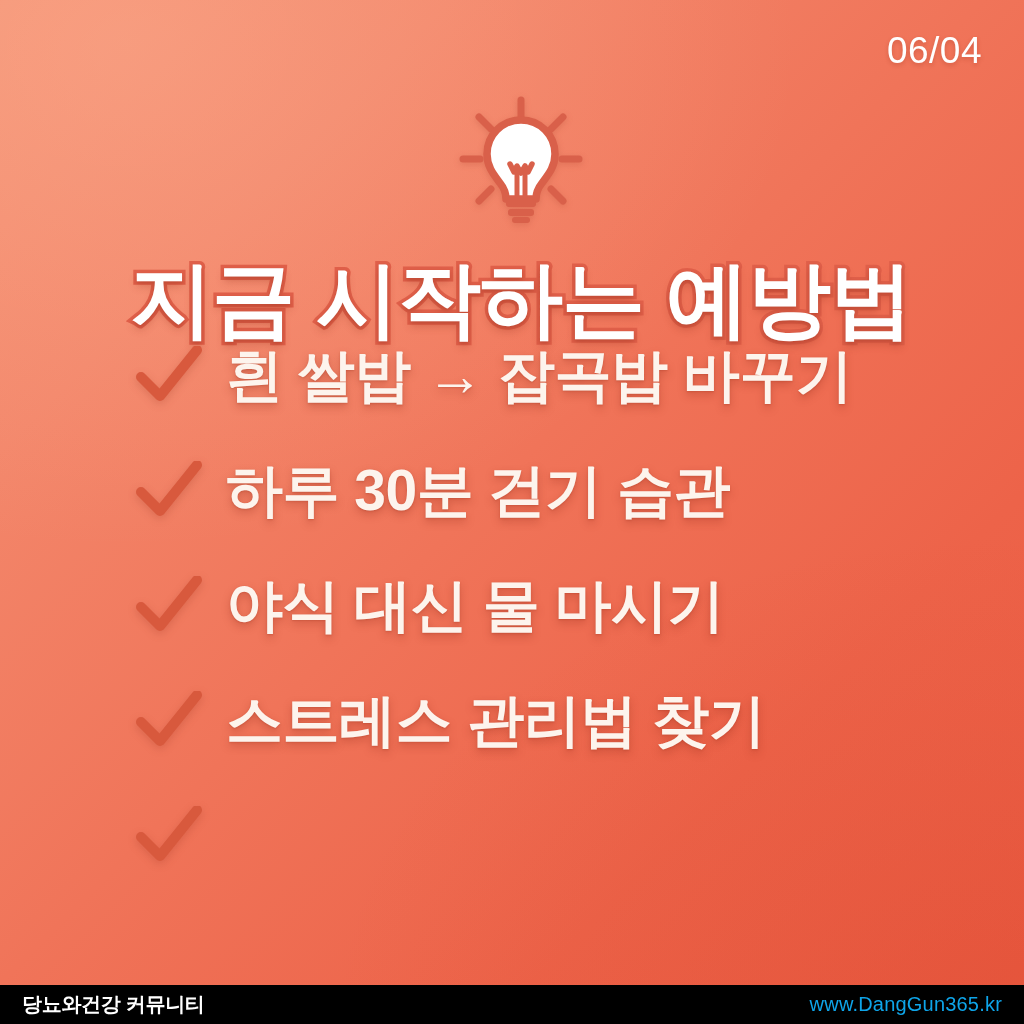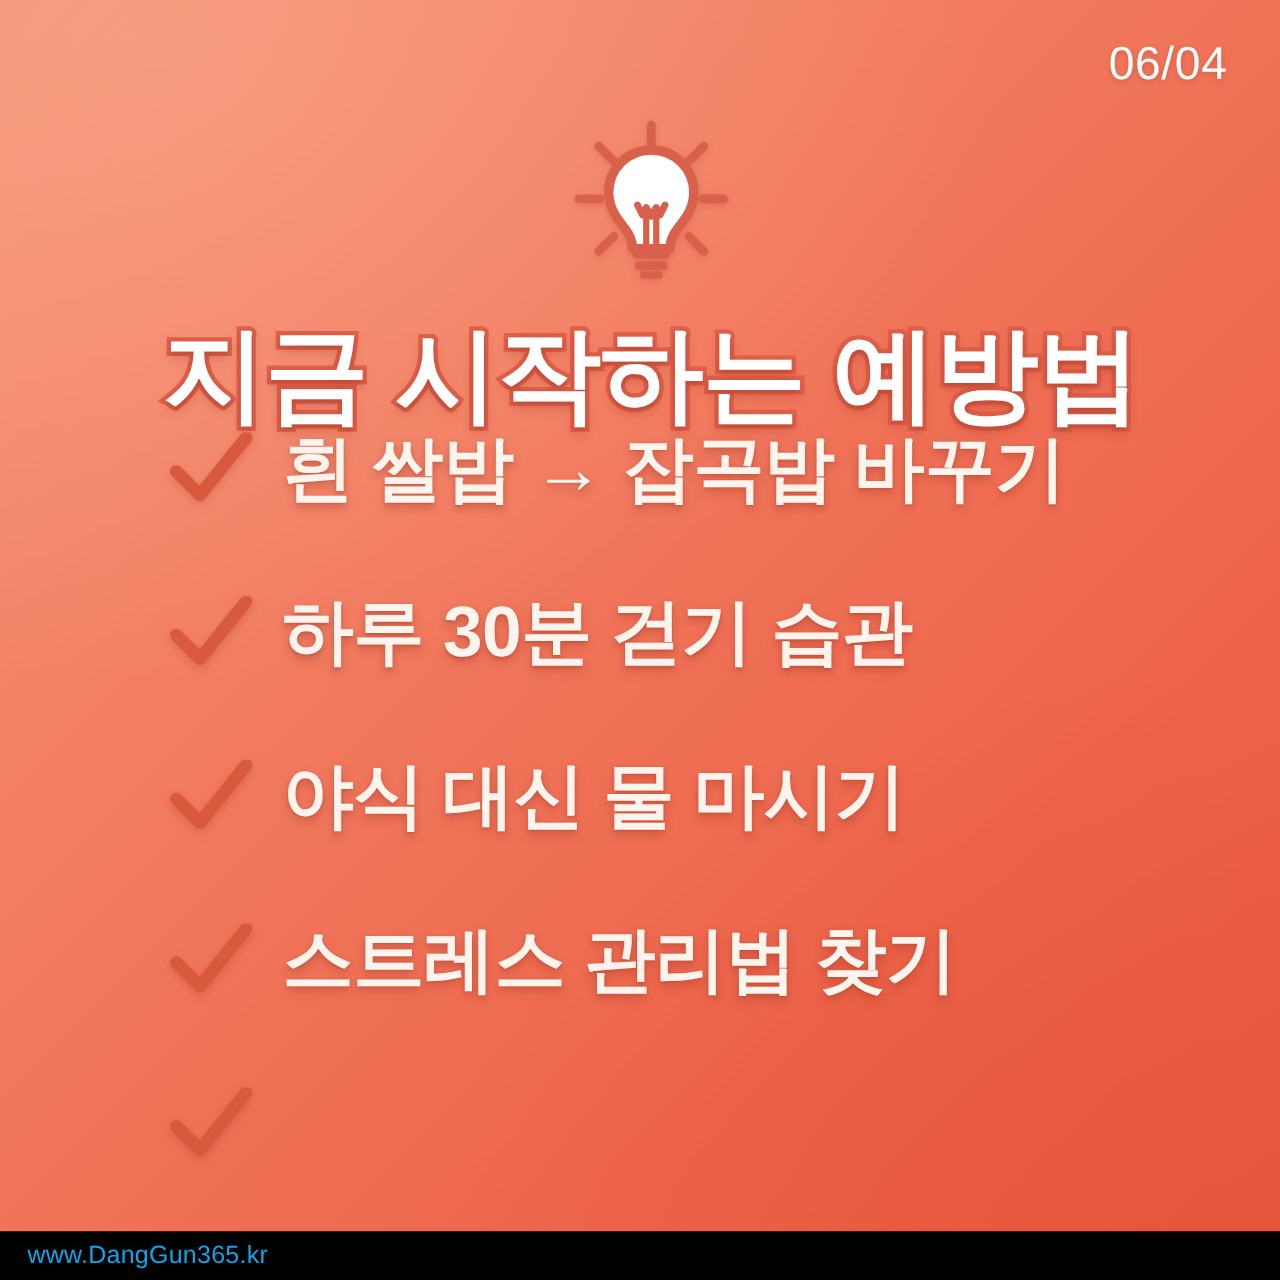--- a/index.html
+++ b/index.html
@@ -85,21 +85,21 @@
   }
 
   
   .checklist {
     position: absolute;
     top: 318px;
     left: 136px;
     right: 60px;
     display: flex;
     flex-direction: column;
-    gap: 16px;
+    gap: 0;
     z-index: 4;
   }
 
   .check-row {
     display: flex;
     align-items: center;
     gap: 24px;
     height: 115px;
   }
 
@@ -217,16 +217,17 @@
 
     <div class="check-row">
       <svg class="check-icon" viewBox="0 0 66 60" xmlns="http://www.w3.org/2000/svg">
         <path d="M5 31 L24 50 L61 4" fill="none" stroke="#D8593D" stroke-width="10" stroke-linecap="round" stroke-linejoin="round"></path>
       </svg>
     </div>
 
   </div>
 
   <div class="footer">
+    <span class="footer-left">당뇨와건강 커뮤니티</span>
     <span class="footer-right">www.DangGun365.kr</span>
   </div>
 
 </div>
 
 </body></html>

